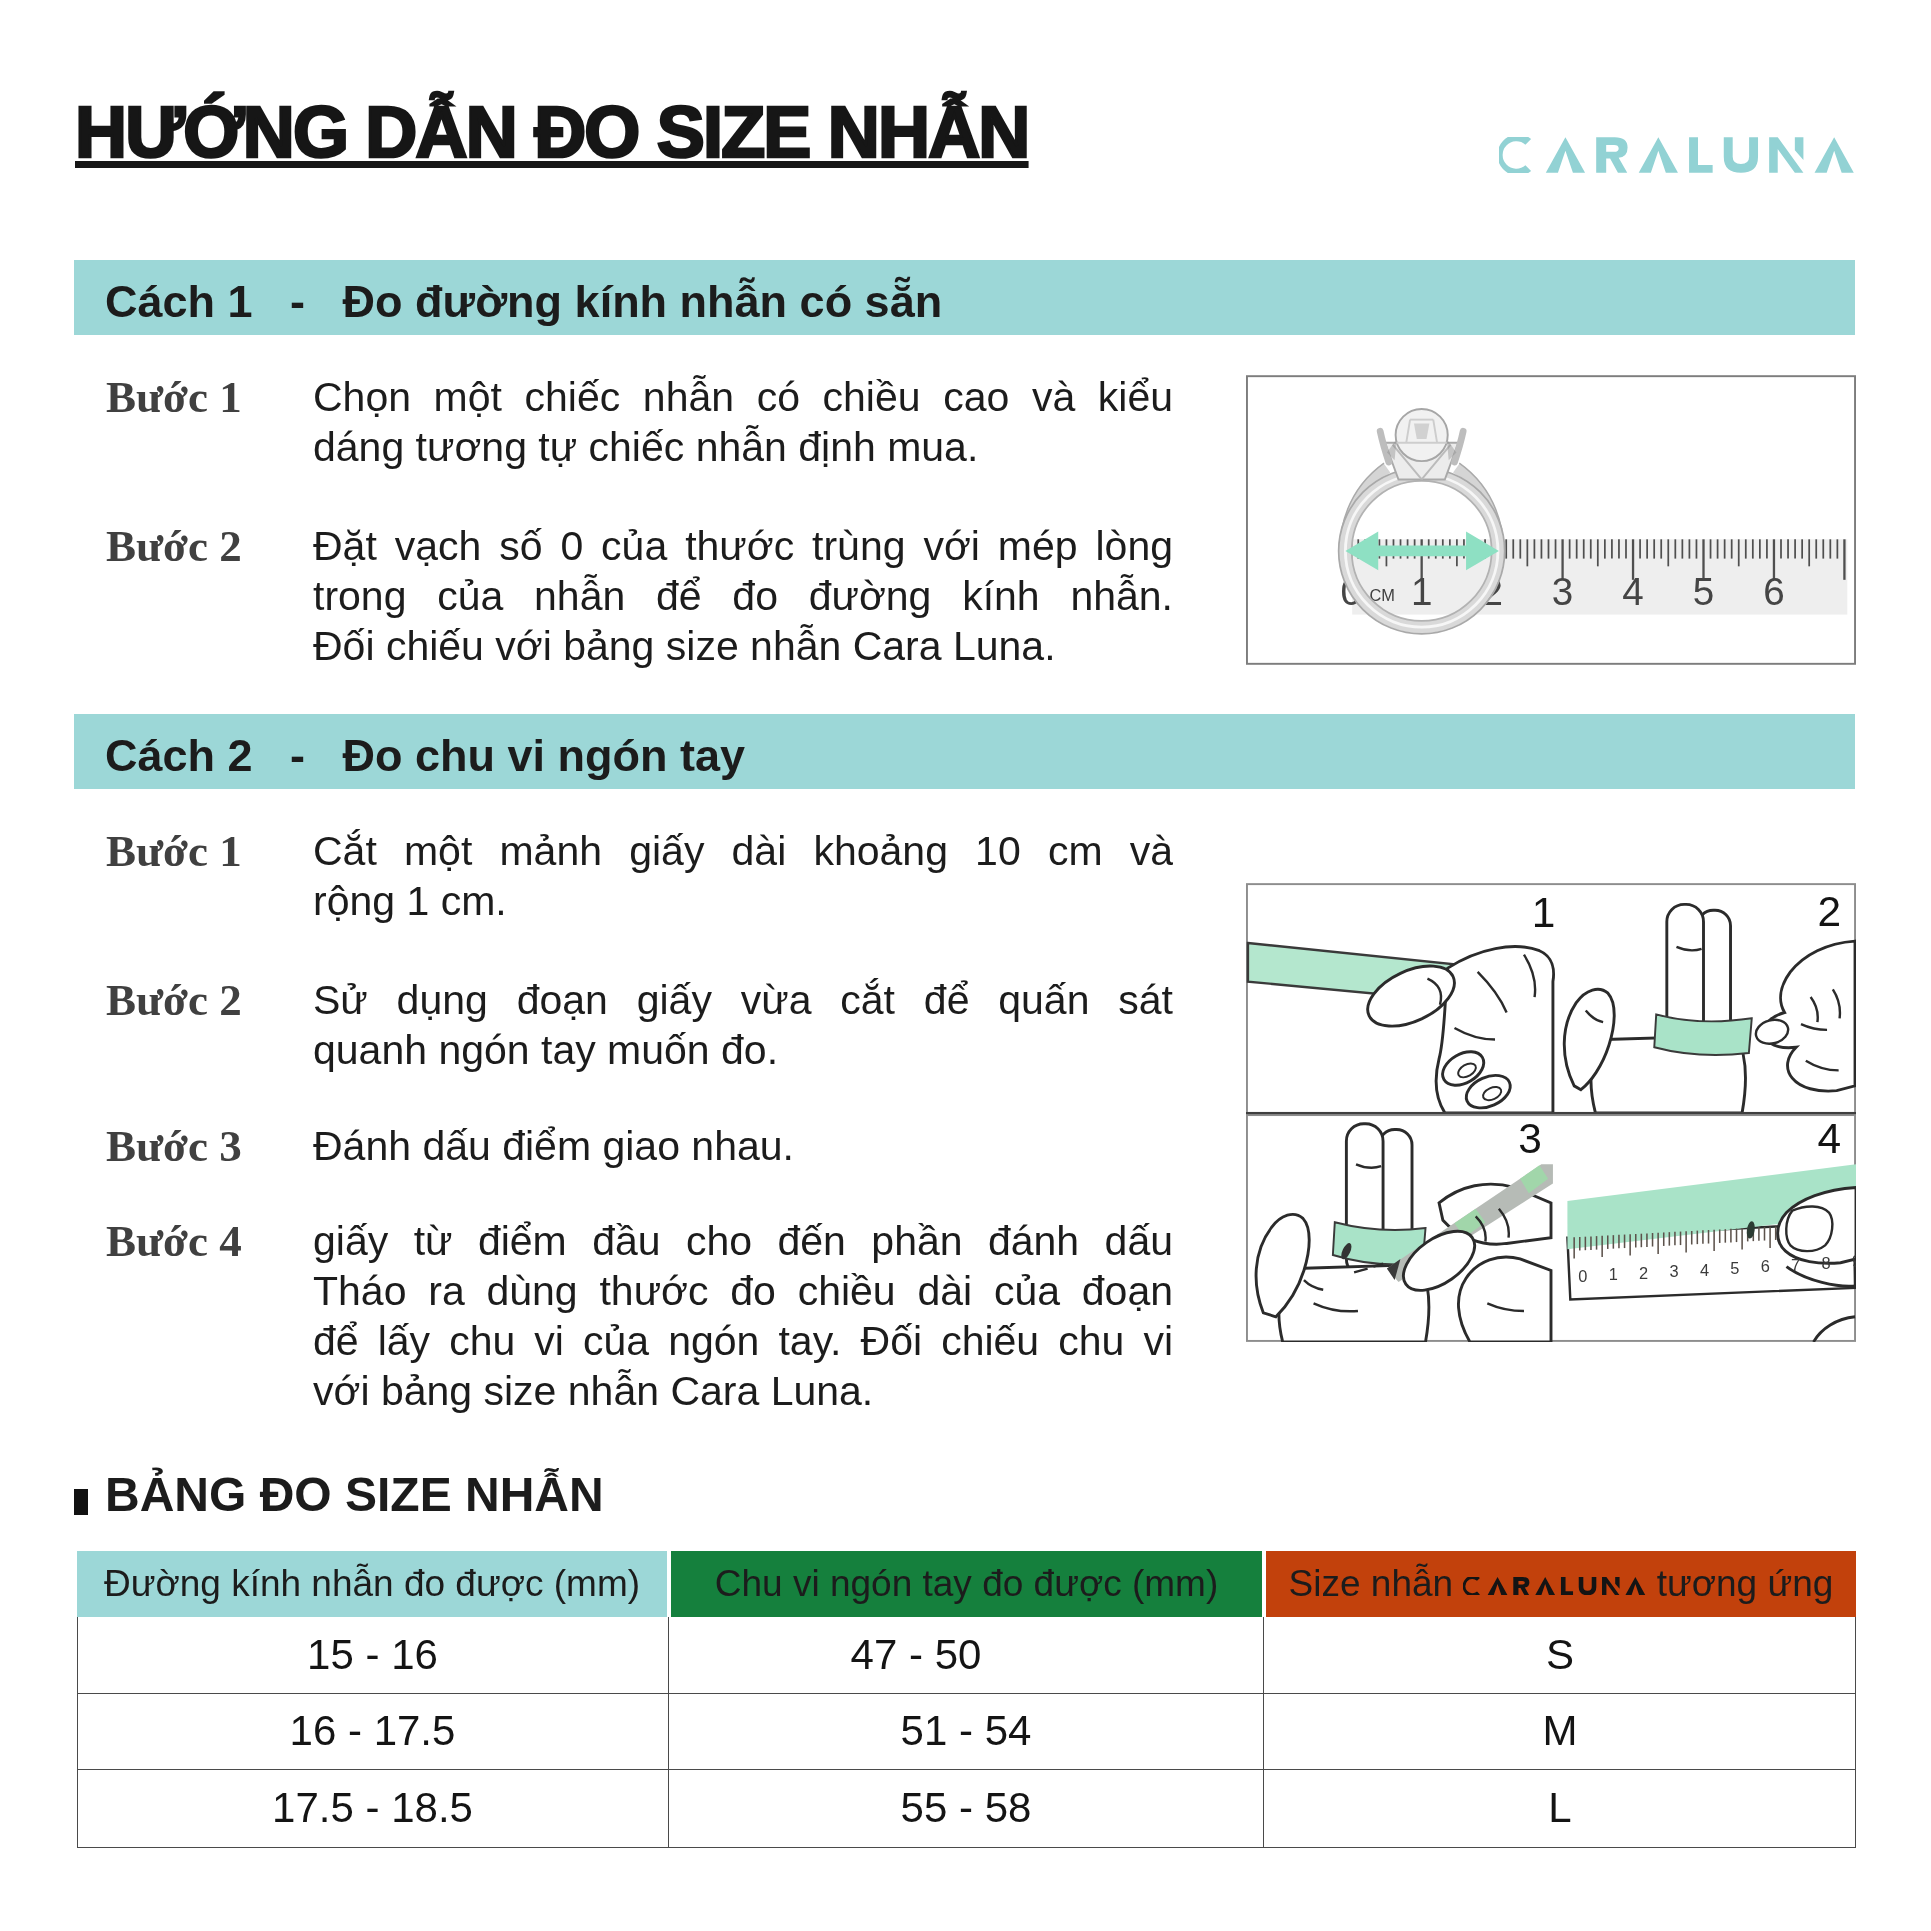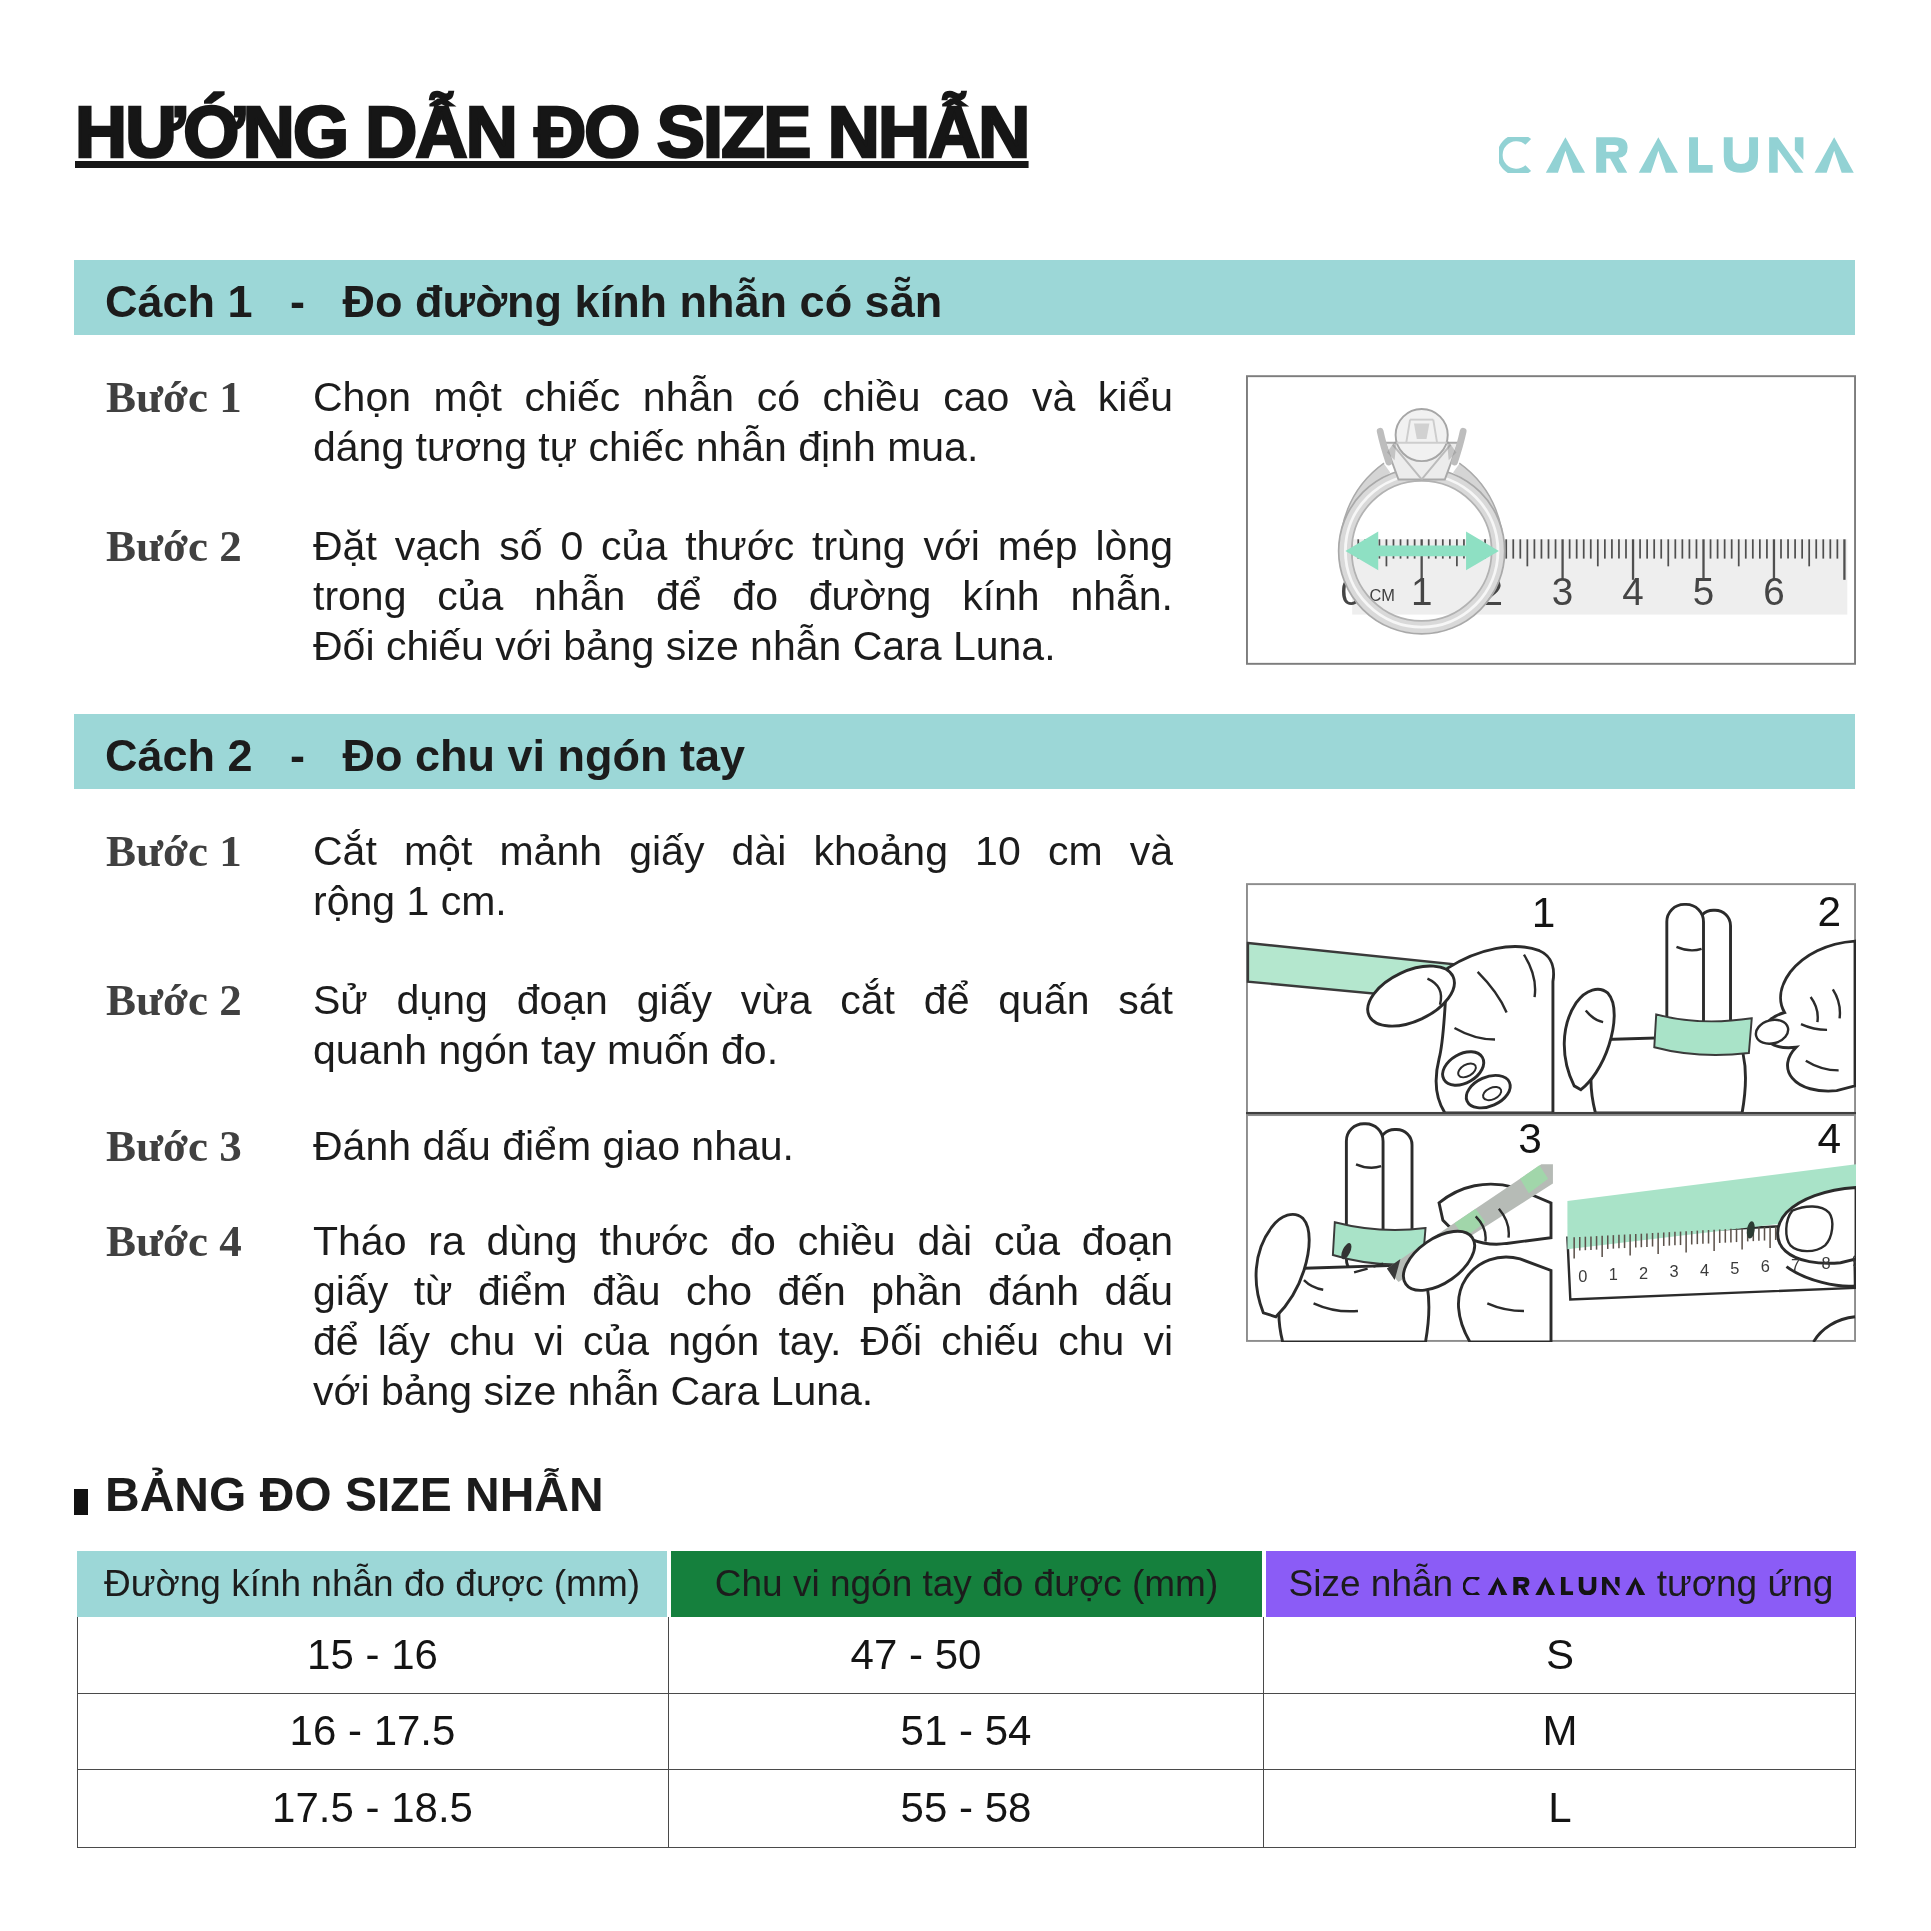--- a/index.html
+++ b/index.html
@@ -199,22 +199,22 @@
 
 <div class="abs lbl" style="left:106px;top:1121px;">Bước 3</div>
 
 <div class="abs para" style="left:313px;top:1121px;">
   <div class="ll">Đánh dấu điểm giao nhau.</div>
 </div>
 
 <div class="abs lbl" style="left:106px;top:1216px;">Bước 4</div>
 
 <div class="abs para" style="left:313px;top:1216px;">
+  <div class="jl">giấy từ điểm đầu cho đến phần đánh dấu</div>
   <div class="jl">Tháo ra dùng thước đo chiều dài của đoạn</div>
-  <div class="jl">giấy từ điểm đầu cho đến phần đánh dấu</div>
   <div class="jl">để lấy chu vi của ngón tay. Đối chiếu chu vi</div>
   <div class="ll">với bảng size nhẫn Cara Luna.</div>
 </div>
 
 <svg class="abs" style="left:1246px;top:883px;" width="610" height="231" viewBox="0 0 632 239">
   <rect x="1" y="1" width="630" height="237" fill="#ffffff" stroke="#8d8d8d" stroke-width="2"></rect>
   <g id="panel1">
 
     <path d="M2,62 L216,84 L214,122 L2,102 Z" fill="#b4e7ce" stroke="#3a3a3a" stroke-width="2.5"></path>
 
@@ -378,21 +378,21 @@
 <div class="abs" style="left:74px;top:1489px;width:13.5px;height:26px;background:#111;"></div>
 
 <div class="abs" style="left:105px;top:1471px;font-size:48px;line-height:1;font-weight:bold;color:#1c1c1c;white-space:nowrap;">BẢNG ĐO SIZE NHẪN</div>
 
 <div class="abs" style="left:77px;top:1551px;width:1778px;height:297px;">
 
   <div class="abs" style="left:0;top:0;width:590px;height:66px;background:#9cd7d7;line-height:66px;text-align:center;font-size:37px;color:#1c1c1c;">Đường kính nhẫn đo được (mm)</div>
 
   <div class="abs" style="left:594px;top:0;width:591px;height:66px;background:#15803d;line-height:66px;text-align:center;font-size:37px;color:#1c1c1c;">Chu vi ngón tay đo được (mm)</div>
 
-  <div class="abs" style="left:1189px;top:0;width:590px;height:66px;background:#8b5cf6;font-size:37px;color:#1c1c1c;display:flex;align-items:center;justify-content:center;">
+  <div class="abs" style="left:1189px;top:0;width:590px;height:66px;background:#c2410c;font-size:37px;color:#1c1c1c;display:flex;align-items:center;justify-content:center;">
     <span style="line-height:66px;">Size nhẫn&nbsp;</span>
     <svg width="183" height="18.3" viewBox="0 0 995 100" style="margin-top:3.9px;">
         <g fill="#141414">
       <path d="M74,21 A38.5,38.5 0 1 0 74,79 L90,95 A58,58 0 1 1 90,5 Z"></path>
       <path fill-rule="evenodd" d="M186.2,0 L241.2,100 L131.2,100 Z M186.2,38 L207.2,100 L165.2,100 Z"></path>
       <path fill-rule="evenodd" d="M272.4,0 h52 q36,0 36,29 q0,26 -25,29 l24,42 h-26 l-22,-40 h-11 v40 h-28 Z M300.4,22 h22 q13,0 13,9.5 q0,9.5 -13,9.5 h-22 Z"></path>
       <path fill-rule="evenodd" d="M446.6,0 L501.6,100 L391.6,100 Z M446.6,38 L467.6,100 L425.6,100 Z"></path>
       <path d="M532.8,0 h25 v78 h41 v22 h-66 Z"></path>
       <path d="M630,0 v55 q0,45 48,45 q48,0 48,-45 v-55 h-25 v55 q0,20 -23,20 q-23,0 -23,-20 v-55 Z"></path>
       <path d="M757.2,0 h24 v100 h-24 Z M757.2,0 l24,0 72,100 -24,0 Z M829.2,0 h24 v64 l-24,-27 Z"></path>

